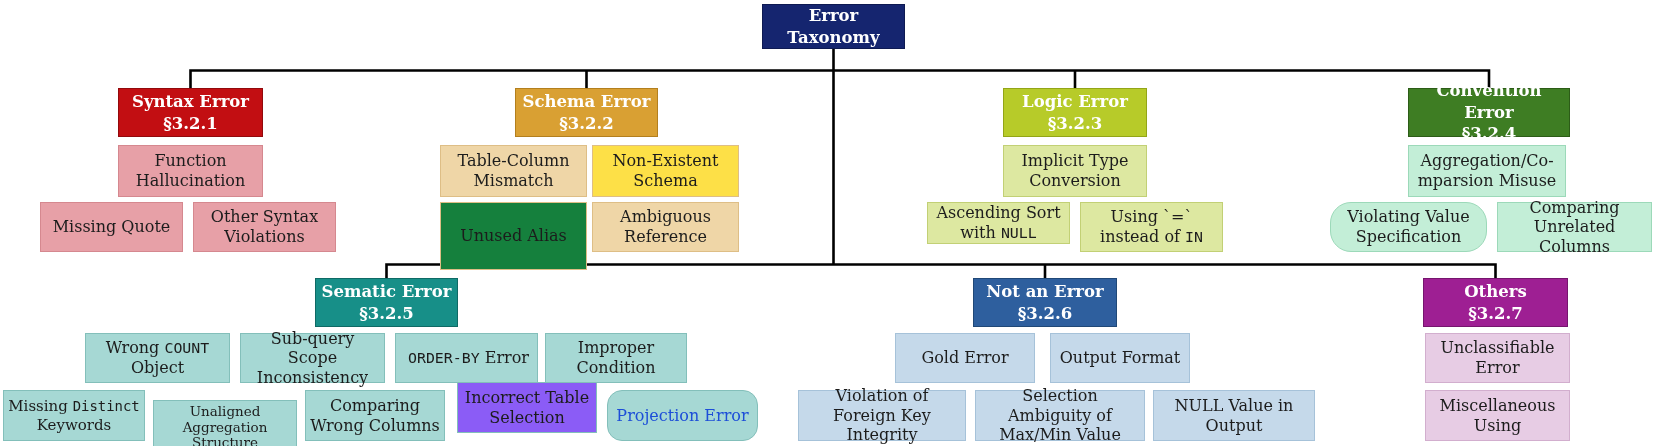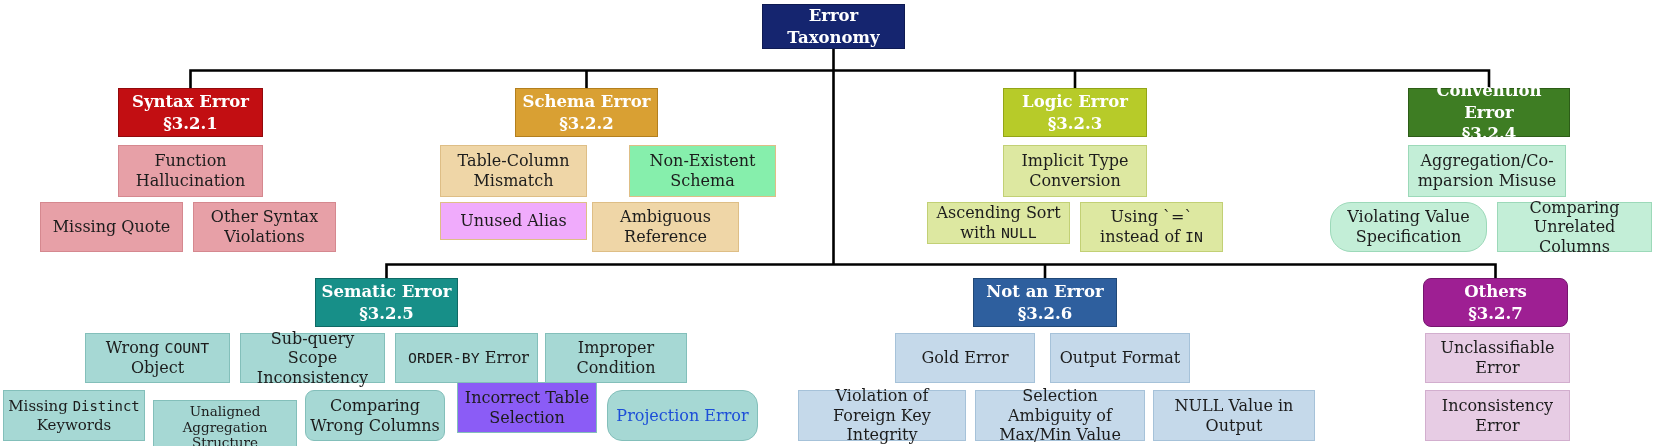--- a/index.html
+++ b/index.html
@@ -82,24 +82,24 @@
   <div class="node" style="left: 40px; top: 202px; width: 143px; height: 50px; background: rgb(231, 160, 167); border-color: rgb(213, 136, 143); color: rgb(28, 28, 28);">
     <div class="lbl">Missing Quote</div>
   </div>
   <div class="node" style="left: 193px; top: 202px; width: 143px; height: 50px; background: rgb(231, 160, 167); border-color: rgb(213, 136, 143); color: rgb(28, 28, 28);">
     <div class="lbl">Other Syntax Violations</div>
   </div>
 
   <div class="node" style="left: 440px; top: 145px; width: 147px; height: 52px; background: rgb(239, 214, 167); border-color: rgb(222, 190, 134); color: rgb(28, 28, 28);">
     <div class="lbl">Table-Column Mismatch</div>
   </div>
-  <div class="node" style="left: 592px; top: 145px; width: 147px; height: 52px; background: #86efac; border-color: rgb(222, 190, 134); color: rgb(28, 28, 28); margin-left: 37px;">
+  <div class="node" style="left: 592px; top: 145px; width: 147px; height: 52px; background: #fde047; border-color: rgb(222, 190, 134); color: rgb(28, 28, 28);">
     <div class="lbl">Non-Existent Schema</div>
   </div>
-  <div class="node" style="left: 440px; top: 202px; width: 147px; height: 38px; background: #f0abfc; border-color: rgb(222, 190, 134); color: rgb(28, 28, 28);">
+  <div class="node" style="left: 440px; top: 202px; width: 147px; height: 68px; background: #15803d; border-color: rgb(222, 190, 134); color: rgb(28, 28, 28);">
     <div class="lbl">Unused Alias</div>
   </div>
   <div class="node" style="left: 592px; top: 202px; width: 147px; height: 50px; background: rgb(239, 214, 167); border-color: rgb(222, 190, 134); color: rgb(28, 28, 28);">
     <div class="lbl">Ambiguous Reference</div>
   </div>
 
   <div class="node" style="left: 1003px; top: 145px; width: 144px; height: 52px; background: rgb(221, 232, 161); border-color: rgb(194, 208, 117); color: rgb(28, 28, 28);">
     <div class="lbl">Implicit Type Conversion</div>
   </div>
   <div class="node" style="left: 927px; top: 202px; width: 143px; height: 42px; background: rgb(221, 232, 161); border-color: rgb(194, 208, 117); color: rgb(28, 28, 28);">
@@ -127,21 +127,21 @@
         <div>Sematic Error</div>
         <div>§3.2.5</div>
       </div>
   </div>
   <div class="node hdr" style="left: 973px; top: 278px; width: 144px; height: 49px; background: rgb(46, 95, 158); border-color: rgb(32, 72, 119); color: rgb(255, 255, 255);">
     <div class="lbl">
         <div>Not an Error</div>
         <div>§3.2.6</div>
       </div>
   </div>
-  <div class="node hdr" style="left: 1423px; top: 278px; width: 145px; height: 49px; background: rgb(158, 31, 147); border-color: rgb(118, 21, 110); color: rgb(255, 255, 255); border-radius: 8px;">
+  <div class="node hdr" style="left: 1423px; top: 278px; width: 145px; height: 49px; background: rgb(158, 31, 147); border-color: rgb(118, 21, 110); color: rgb(255, 255, 255);">
     <div class="lbl">
         <div>Others</div>
         <div>§3.2.7</div>
       </div>
   </div>
 
   <div class="node" style="left: 85px; top: 333px; width: 145px; height: 50px; background: rgb(166, 216, 212); border-color: rgb(131, 191, 186); color: rgb(28, 28, 28);">
     <div class="lbl"><span>Wrong </span><span class="code">COUNT</span><span> Object</span></div>
   </div>
   <div class="node" style="left: 240px; top: 333px; width: 145px; height: 50px; background: rgb(166, 216, 212); border-color: rgb(131, 191, 186); color: rgb(28, 28, 28);">
@@ -152,21 +152,21 @@
   </div>
   <div class="node" style="left: 545px; top: 333px; width: 142px; height: 50px; background: rgb(166, 216, 212); border-color: rgb(131, 191, 186); color: rgb(28, 28, 28);">
     <div class="lbl">Improper Condition</div>
   </div>
   <div class="node sm" style="left: 3px; top: 390px; width: 142px; height: 51px; background: rgb(166, 216, 212); border-color: rgb(131, 191, 186); color: rgb(28, 28, 28);">
     <div class="lbl"><span>Missing </span><span class="code">Distinct</span><span> Keywords</span></div>
   </div>
   <div class="node xs" style="left: 153px; top: 388px; width: 144px; height: 55px; background: rgb(166, 216, 212); border-color: rgb(131, 191, 186); color: rgb(28, 28, 28);">
     <div class="lbl">Unaligned Aggregation Structure</div>
   </div>
-  <div class="node" style="left: 305px; top: 390px; width: 140px; height: 51px; background: rgb(166, 216, 212); border-color: rgb(131, 191, 186); color: rgb(28, 28, 28); border-radius: 9px;">
+  <div class="node" style="left: 305px; top: 390px; width: 140px; height: 51px; background: rgb(166, 216, 212); border-color: rgb(131, 191, 186); color: rgb(28, 28, 28);">
     <div class="lbl">Comparing Wrong Columns</div>
   </div>
   <div class="node" style="left: 457px; top: 382px; width: 140px; height: 51px; background: #8b5cf6; border-color: rgb(131, 191, 186); color: rgb(28, 28, 28);">
     <div class="lbl">Incorrect Table Selection</div>
   </div>
   <div class="node" style="left: 607px; top: 390px; width: 151px; height: 51px; background: rgb(166, 216, 212); border-color: rgb(131, 191, 186); color: #1d4ed8; border-radius: 15px;">
     <div class="lbl">Projection Error</div>
   </div>
 
   <div class="node" style="left: 895px; top: 333px; width: 140px; height: 50px; background: rgb(197, 217, 234); border-color: rgb(166, 194, 217); color: rgb(28, 28, 28);">
@@ -182,16 +182,16 @@
     <div class="lbl">Selection Ambiguity of Max/Min Value</div>
   </div>
   <div class="node" style="left: 1153px; top: 390px; width: 162px; height: 51px; background: rgb(197, 217, 234); border-color: rgb(166, 194, 217); color: rgb(28, 28, 28);">
     <div class="lbl">NULL Value in Output</div>
   </div>
 
   <div class="node" style="left: 1425px; top: 333px; width: 145px; height: 50px; background: rgb(231, 204, 228); border-color: rgb(210, 174, 206); color: rgb(28, 28, 28);">
     <div class="lbl">Unclassifiable Error</div>
   </div>
   <div class="node" style="left: 1425px; top: 390px; width: 145px; height: 51px; background: rgb(231, 204, 228); border-color: rgb(210, 174, 206); color: rgb(28, 28, 28);">
-    <div class="lbl">Inconsistency Error</div>
+    <div class="lbl">Miscellaneous Using</div>
   </div>
 
 </div>
 
 </body></html>

